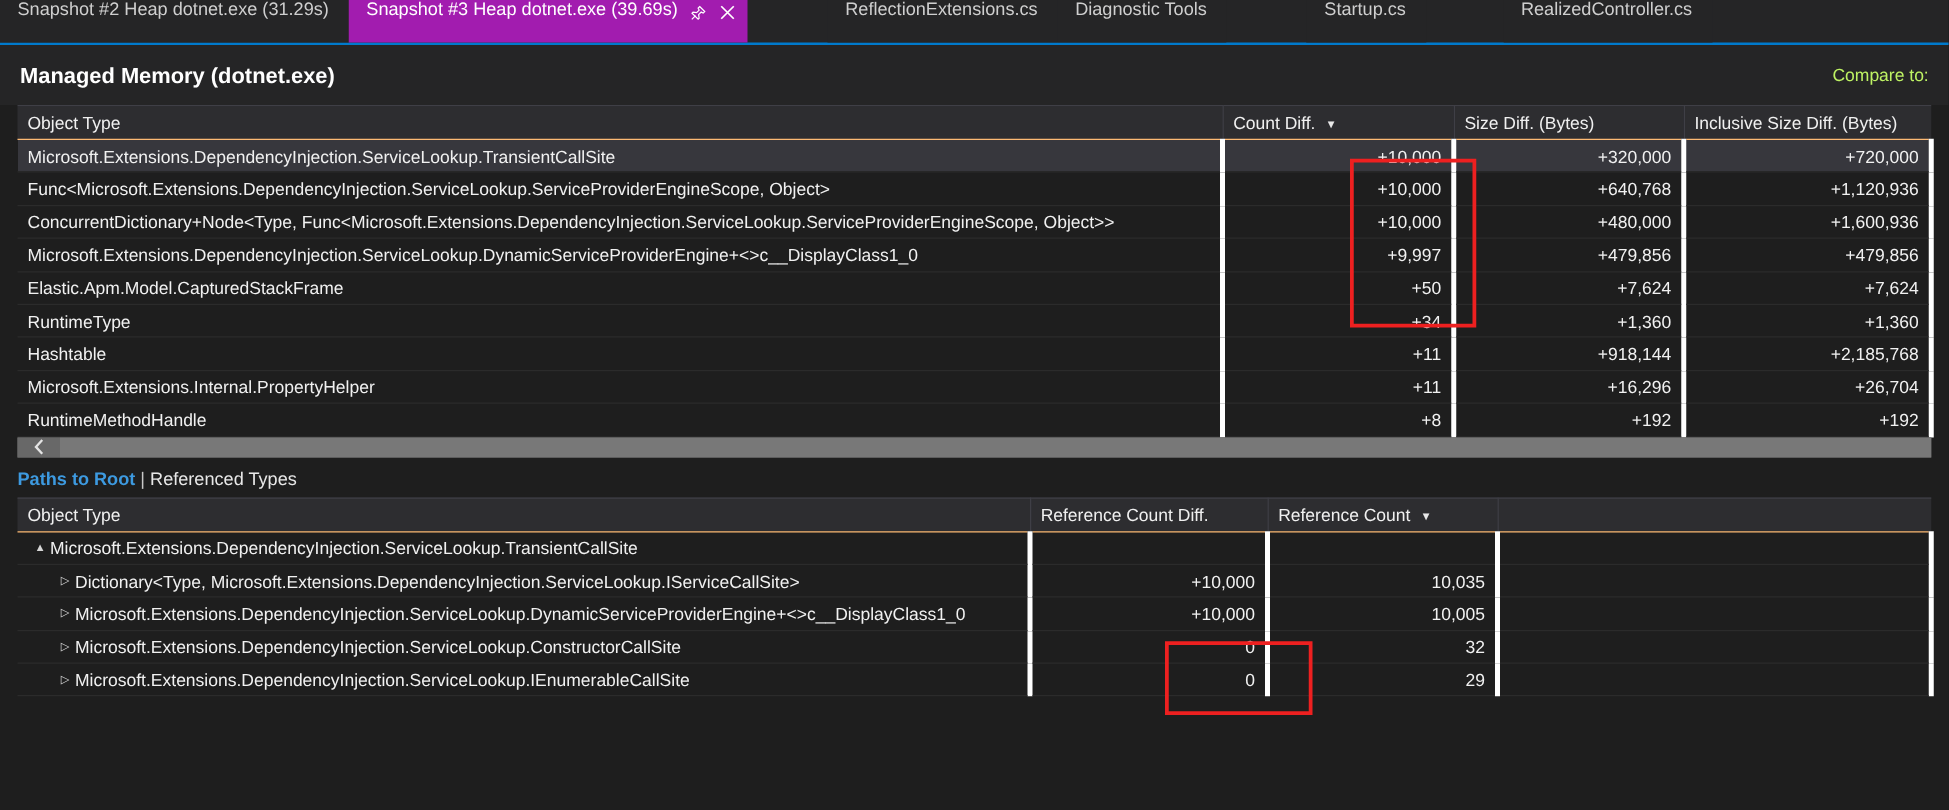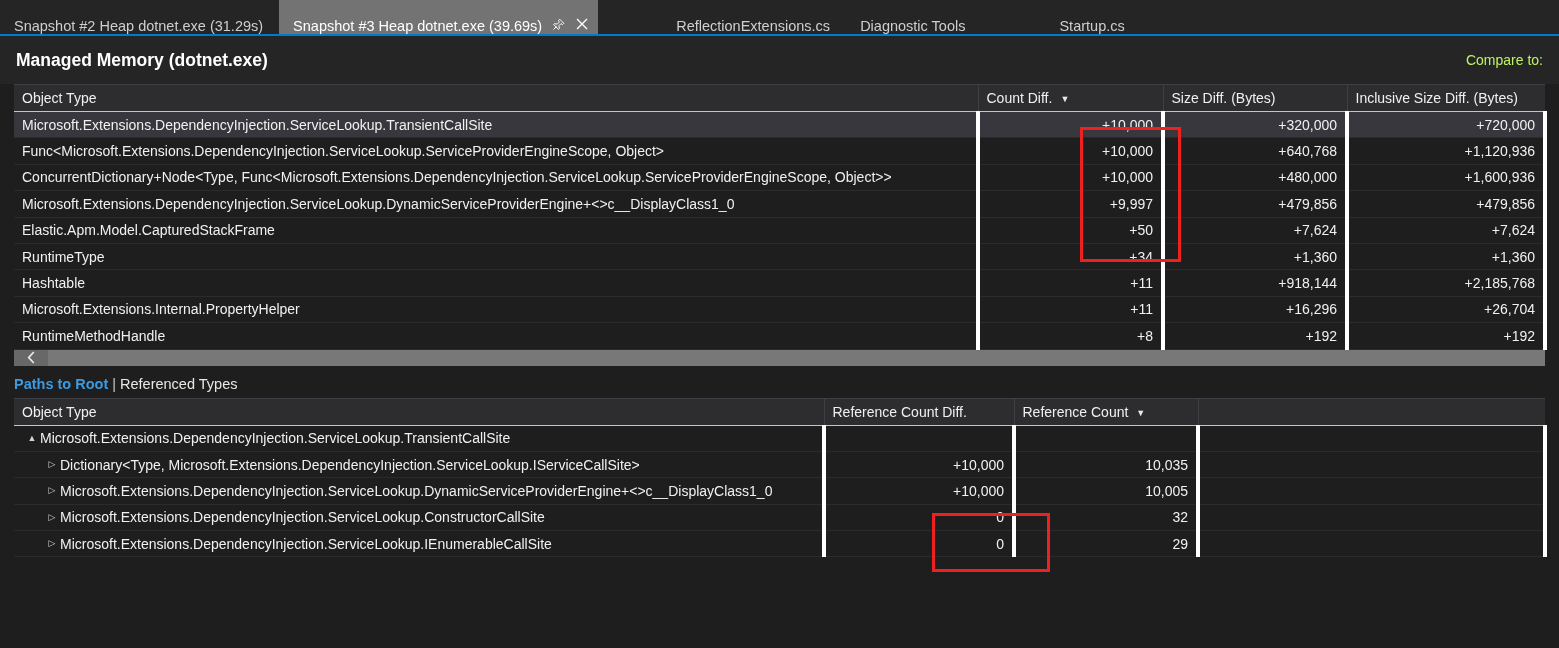--- a/index.html
+++ b/index.html
@@ -15,30 +15,30 @@
   .tabstrip {
     height: 36px;
     background: #252526;
     display: flex;
     align-items: stretch;
     position: relative;
     border-bottom: 2px solid #007acc;
   }
   .tab {
     display: flex;
-    align-items: flex-end;
+    align-items: flex-start;
     padding: 0 14px;
     font-size: 14.5px;
     color: #cfcfcf;
     white-space: nowrap;
     background: #252526;
     cursor: default;
   }
   .tab.active {
-    background: #737373;
+    background: #a21caf;
     color: #ffffff;
     padding-right: 6px;
   }
   .tab .tab-label { margin-right: 2px; }
   .tab-icon {
     width: 20px; height: 20px;
     display: inline-flex;
     align-items: center; justify-content: center;
     color: #ffffff;
     font-size: 14px;
@@ -210,20 +210,23 @@
     </div>
     <div class="tab" style="margin-left:64px">
       <span class="tab-label">ReflectionExtensions.cs</span>
     </div>
     <div class="tab">
       <span class="tab-label">Diagnostic Tools</span>
     </div>
     <div class="tab" style="margin-left:64px">
       <span class="tab-label">Startup.cs</span>
     </div>
+    <div class="tab" style="margin-left:62px">
+      <span class="tab-label">RealizedController.cs</span>
+    </div>
   </div>
 
   <div class="headerbar">
     <div class="page-title">Managed Memory (dotnet.exe)</div>
     <div class="compare-wrap">
       <span class="compare-label">Compare to:</span>
     </div>
   </div>
 
   <div class="gridwrap">

